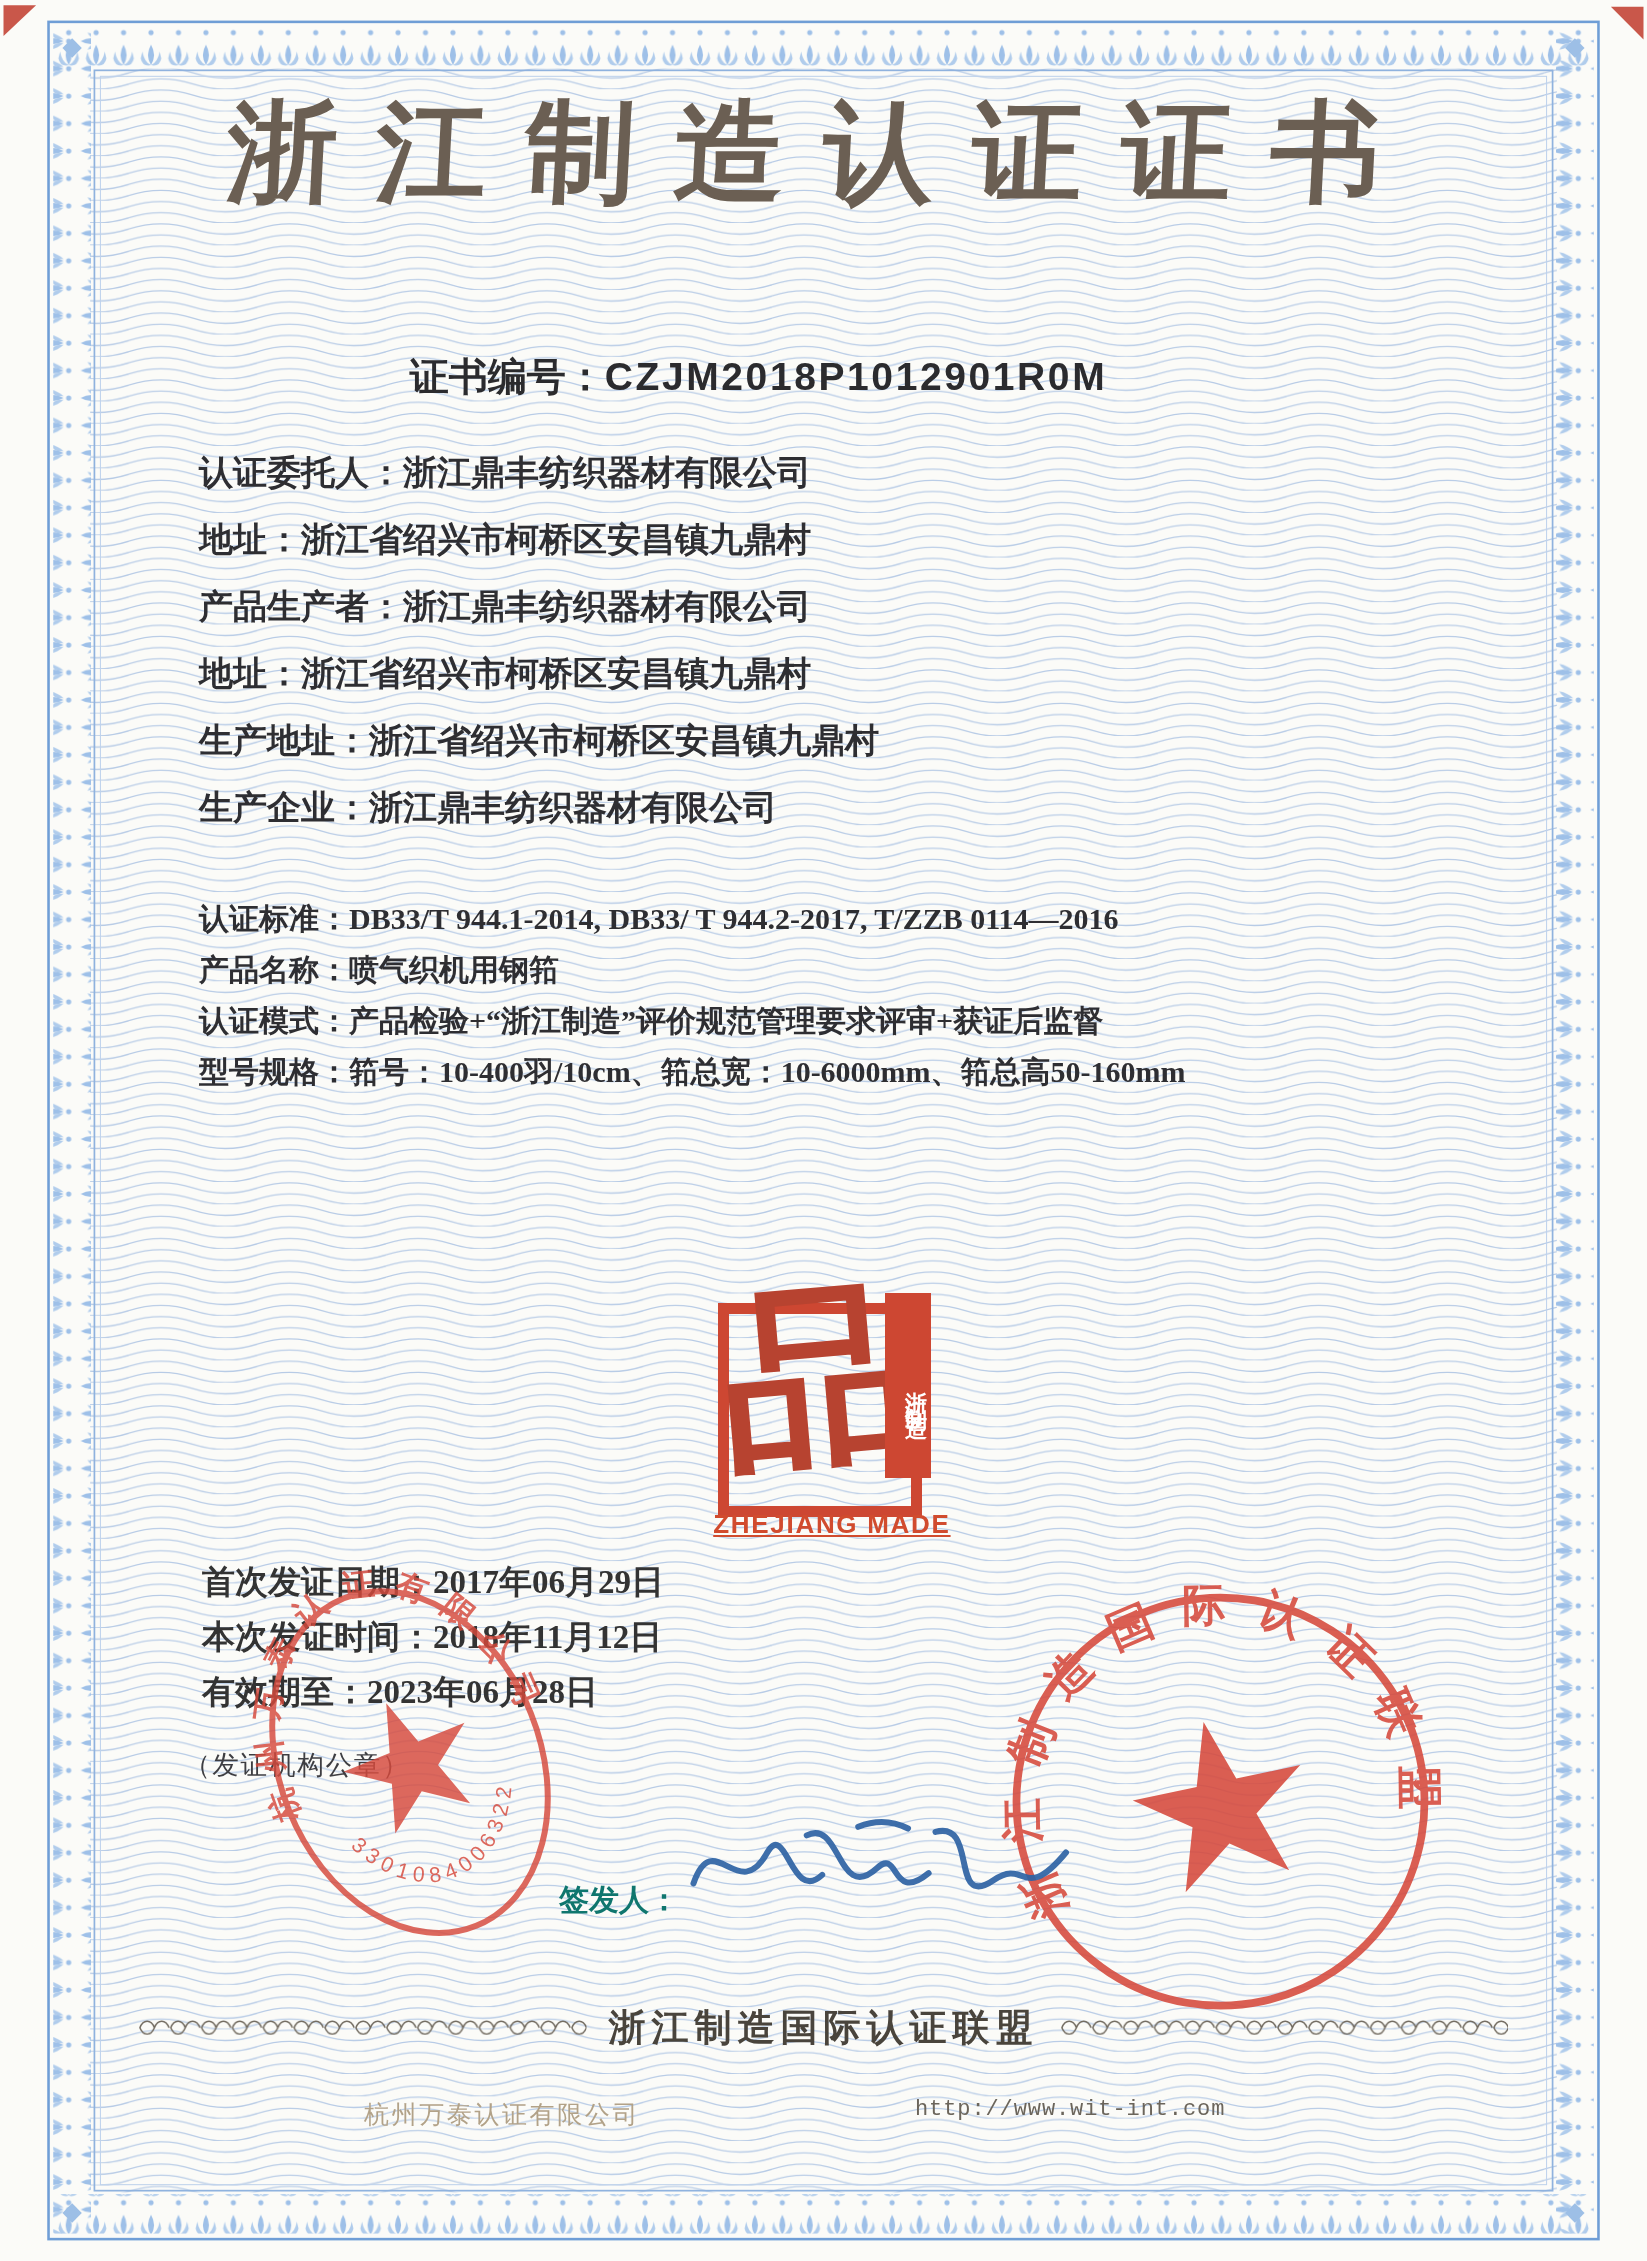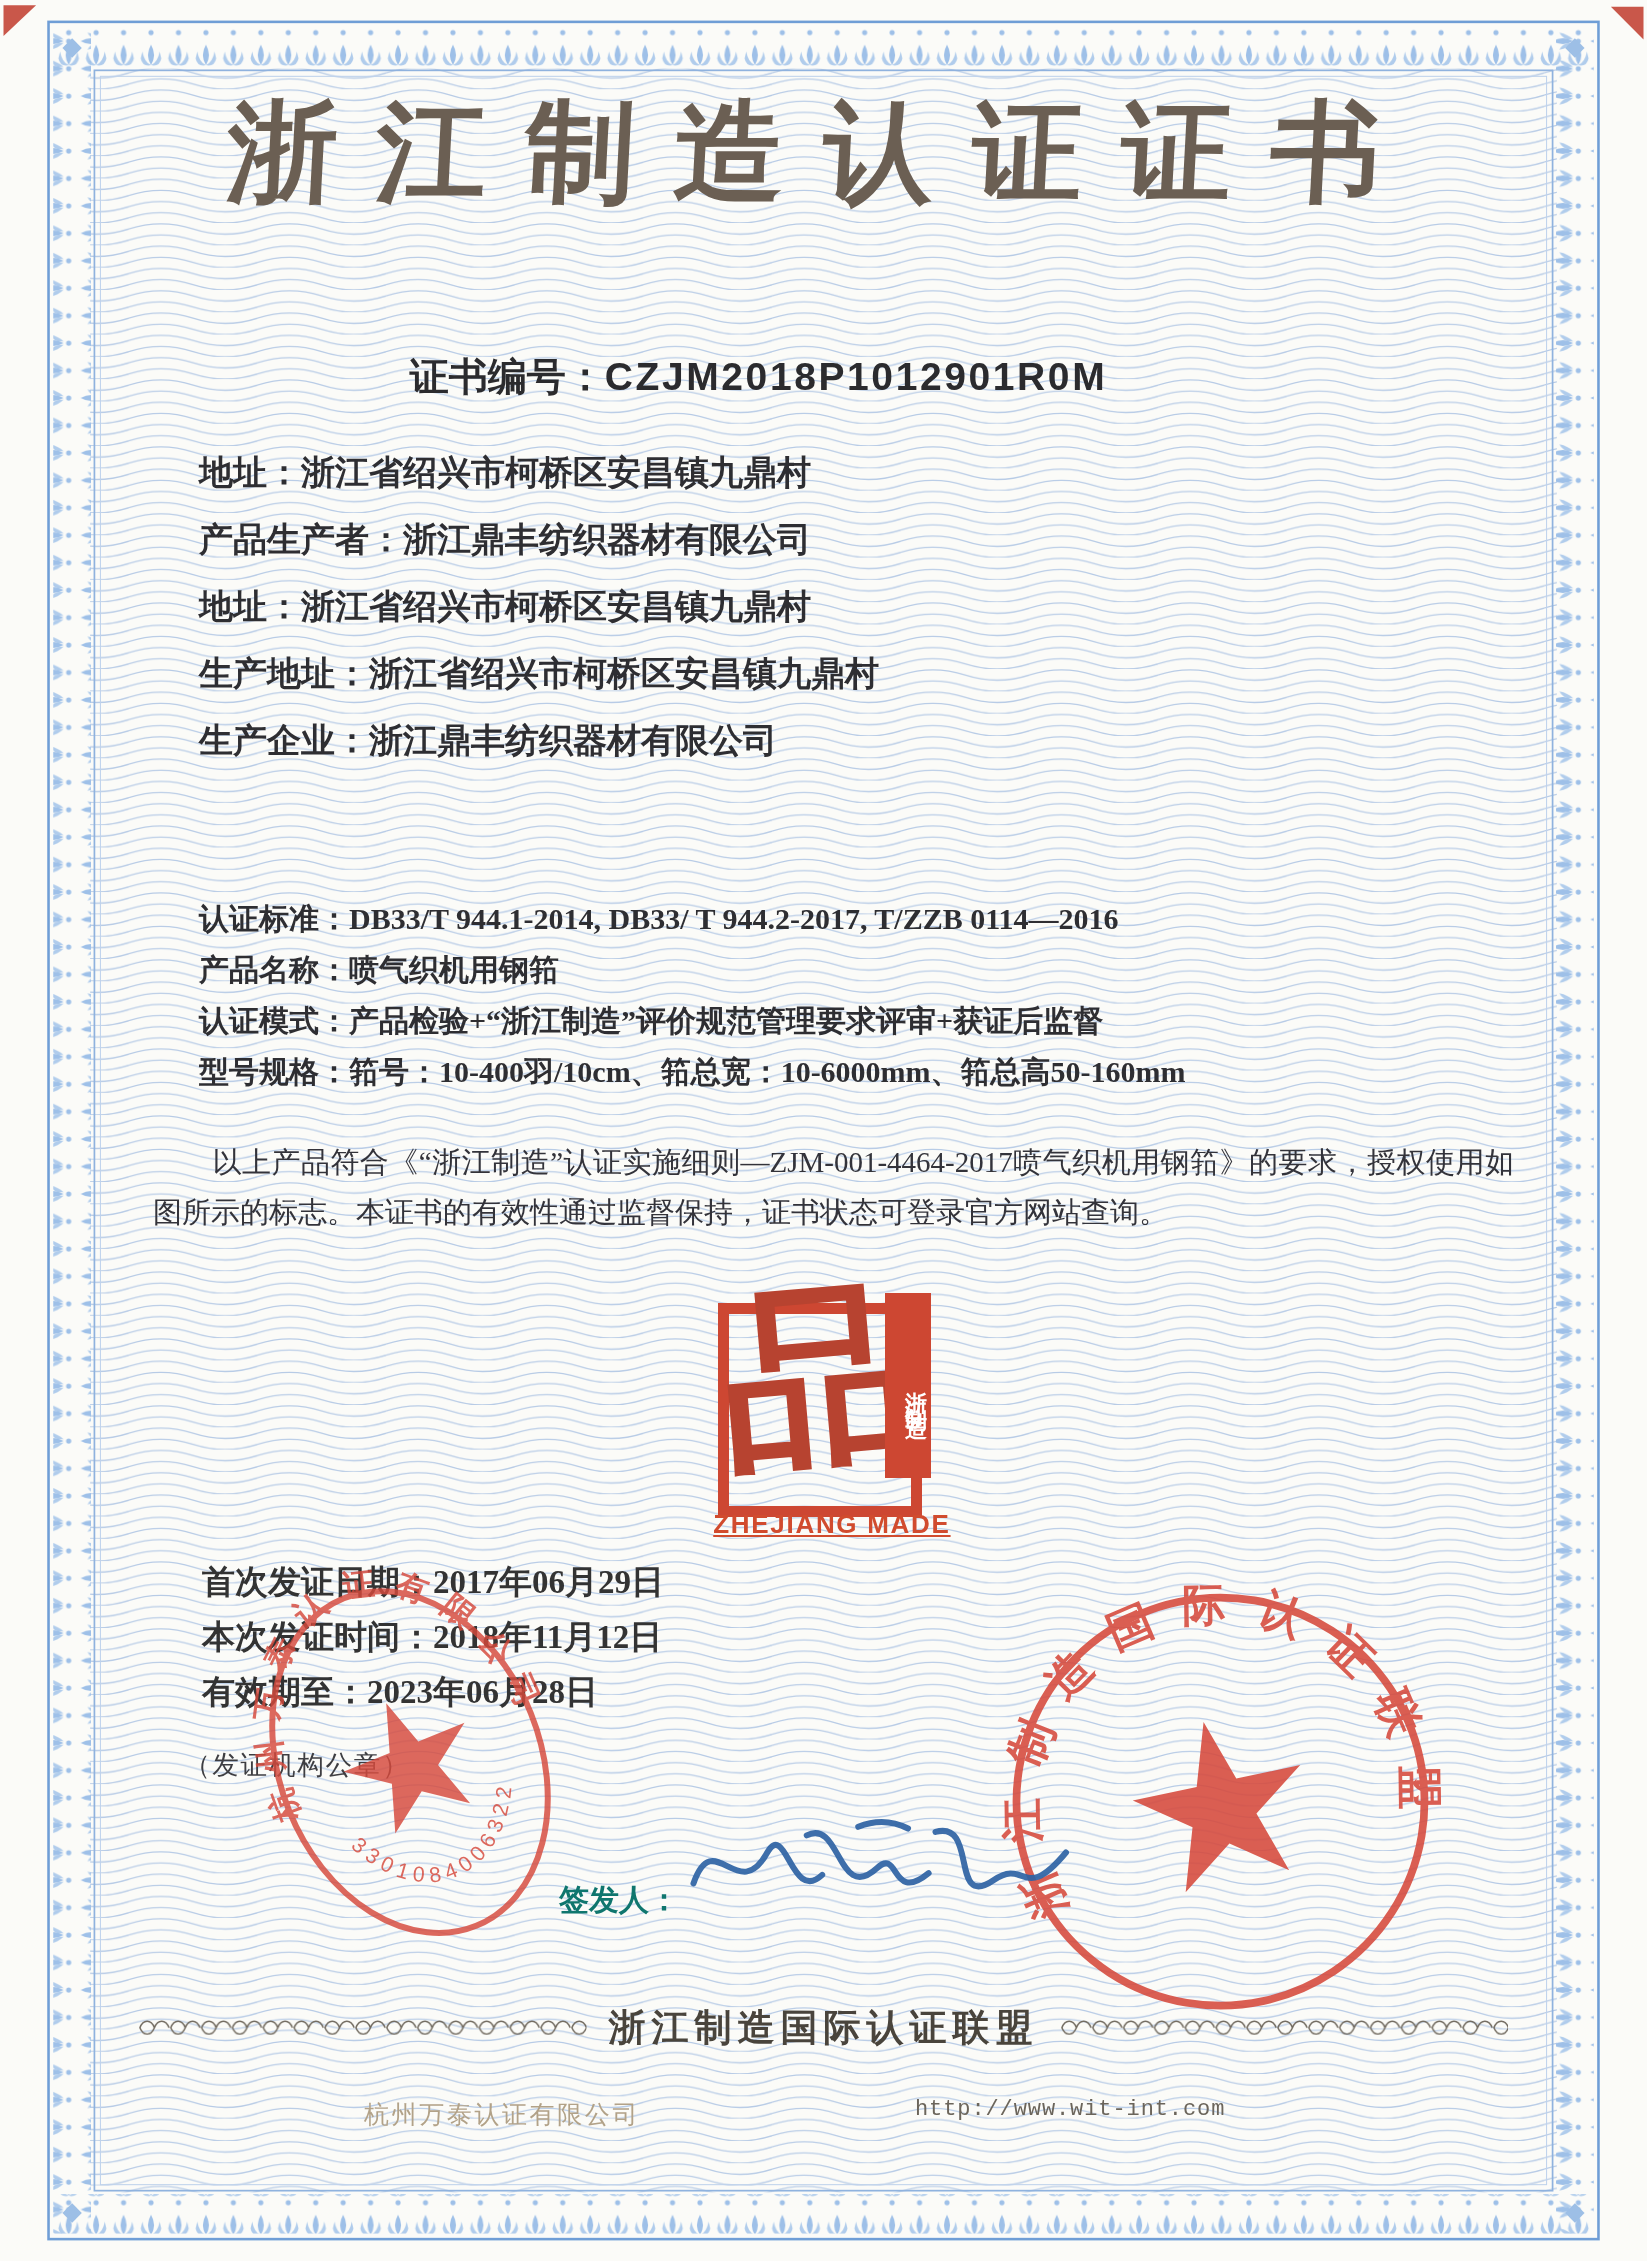--- a/index.html
+++ b/index.html
@@ -94,35 +94,35 @@
     <path d="M1916 8 L1878 8 L1916 46 Z" fill="#c0392b" opacity="0.85"></path>
   </svg>
 
   <div class="layer title">浙江制造认证证书</div>
 
   <div class="layer certline">
     <span>证书编号：</span><span class="num">CZJM2018P1012901R0M</span>
   </div>
 
   <div class="layer fields">
+    <div class="frow"><span>认证委托人：</span><span>浙江鼎丰纺织器材有限公司</span></div>
     <div class="frow"><span>地址：</span><span>浙江省绍兴市柯桥区安昌镇九鼎村</span></div>
     <div class="frow"><span>产品生产者：</span><span>浙江鼎丰纺织器材有限公司</span></div>
     <div class="frow"><span>地址：</span><span>浙江省绍兴市柯桥区安昌镇九鼎村</span></div>
     <div class="frow"><span>生产地址：</span><span>浙江省绍兴市柯桥区安昌镇九鼎村</span></div>
     <div class="frow"><span>生产企业：</span><span>浙江鼎丰纺织器材有限公司</span></div>
   </div>
 
   <div class="layer specs">
     <div class="srow"><span>认证标准：</span><span>DB33/T 944.1-2014, DB33/ T 944.2-2017, T/ZZB 0114—2016</span></div>
     <div class="srow"><span>产品名称：</span><span>喷气织机用钢筘</span></div>
     <div class="srow"><span>认证模式：</span><span>产品检验+“浙江制造”评价规范管理要求评审+获证后监督</span></div>
     <div class="srow"><span>型号规格：</span><span>筘号：10-400羽/10cm、筘总宽：10-6000mm、筘总高50-160mm</span></div>
   </div>
 
-  <div class="layer para">以上产品符合《“浙江制造”认证实施细则—ZJM-001-4464-2017喷气织机用钢筘》的要求，授权使用如图所示的标志。本证书的有效性通过监督保持，证书状态可登录官方网站查询。</div>
 
   <div class="layer logo">
     <div class="sq"></div>
     <div class="glyph">品</div>
     <div class="bar">浙江制造</div>
     <div class="cap">ZHEJIANG MADE</div>
   </div>
 
   <div class="layer dates">
     <div class="drow"><span>首次发证日期：</span><span>2017年06月29日</span></div>

